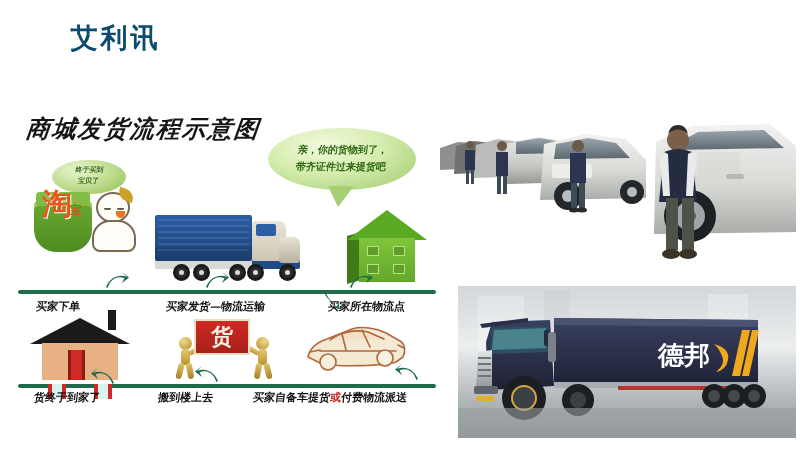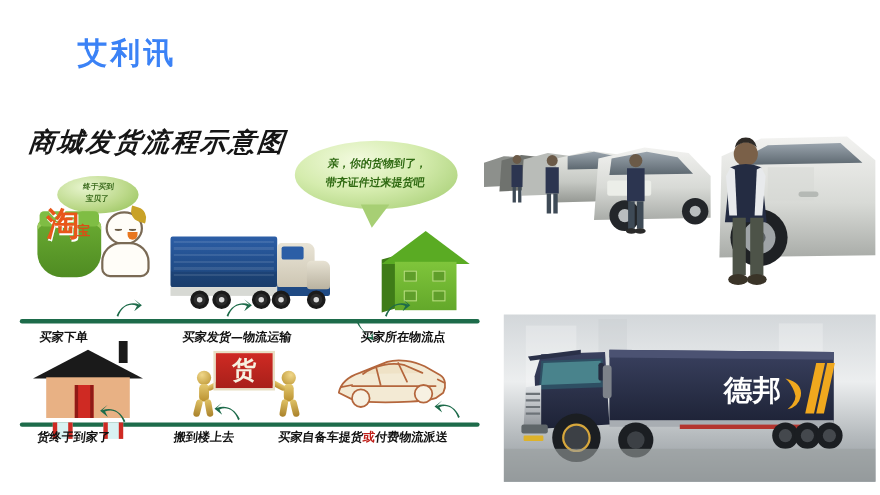--- a/index.html
+++ b/index.html
@@ -19,21 +19,21 @@
     color: #1c4587; line-height: 34px;
     transform: scaleX(1.02);
   }
   .logo-reg {
     position: absolute; right: -9px; top: -7px;
     font-size: 13px; color: #5d7fae; font-family: "DejaVu Sans", sans-serif;
   }
   .logo-cn {
     font-family: "DejaVu Sans", sans-serif;
     font-weight: 700; font-size: 27px; letter-spacing: 3px;
-    color: #3b82f6; text-align: center; line-height: 31px; margin-top: 13px;
+    color: #0c4a6e; text-align: center; line-height: 31px; margin-top: 2px;
     padding-left: 4px;
   }
   .slide-title {
     position: absolute; left: 240px; top: 40px; width: 530px;
     font-family: "DejaVu Sans", sans-serif;
     font-weight: 700; font-size: 25px; letter-spacing: 6.5px;
     color: #1f24b4; white-space: nowrap;
   }
 
   

